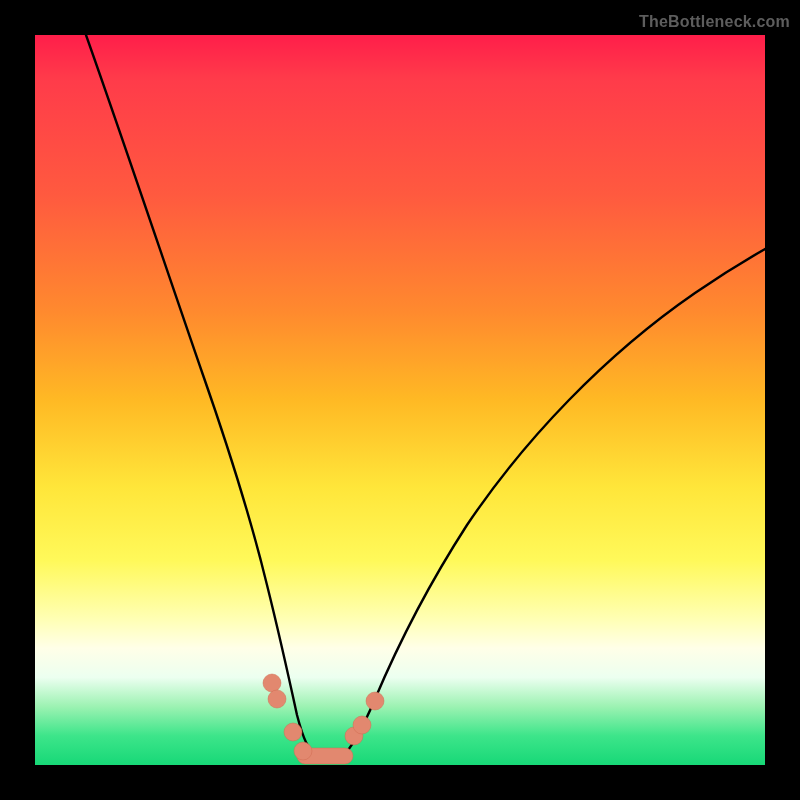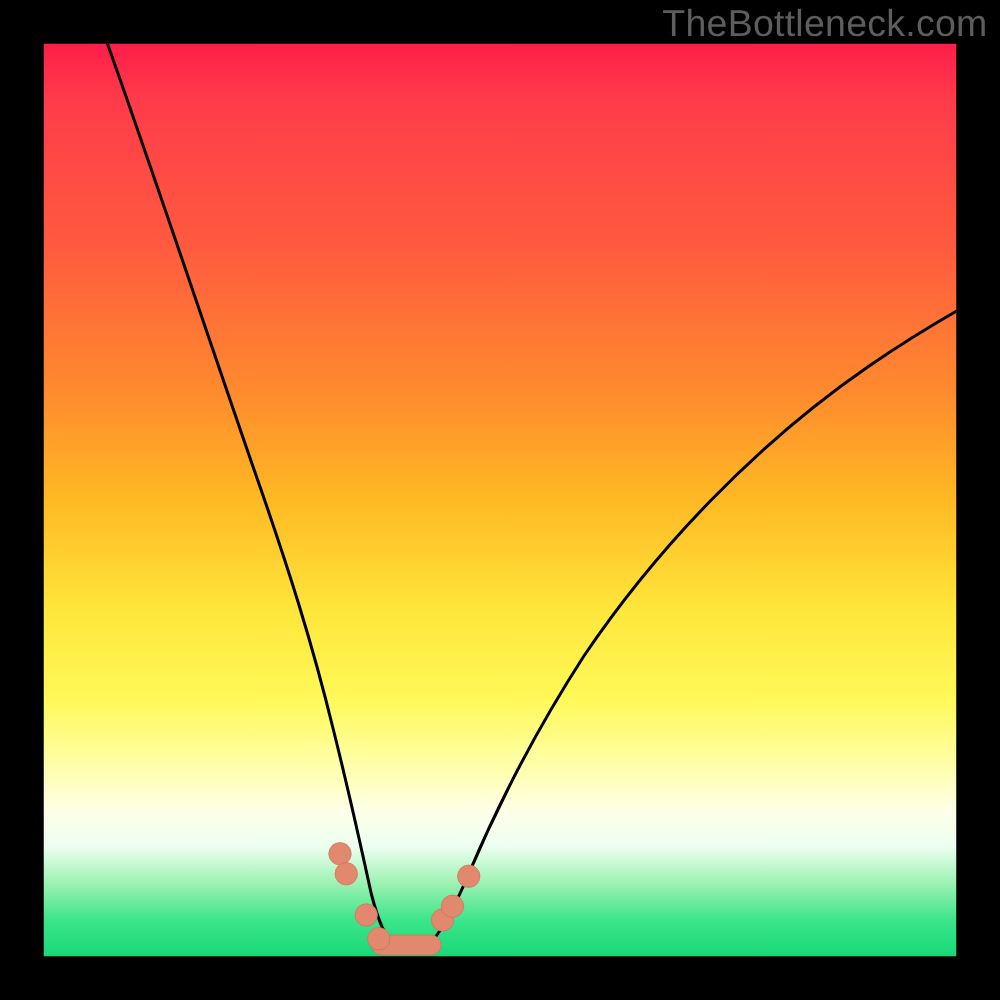--- a/index.html
+++ b/index.html
@@ -38,25 +38,25 @@
       #ffffb4 80%,
       #ffffe8 84%,
       #ecfff0 88%,
       #9cf2b2 92%,
       #3de58a 96%,
       #17d877 100%
     );
   }
   .watermark {
     position: absolute;
-    top: 3px;
+    top: 13px;
     right: 10px;
     color: #5d5d5d;
-    font-size: 30px;
-    font-weight: 400;
+    font-size: 16px;
+    font-weight: 700;
     letter-spacing: 0.2px;
     user-select: none;
   }
   svg.curves {
     position: absolute;
     left: 0;
     top: 0;
     width: 730px;
     height: 730px;
   }

